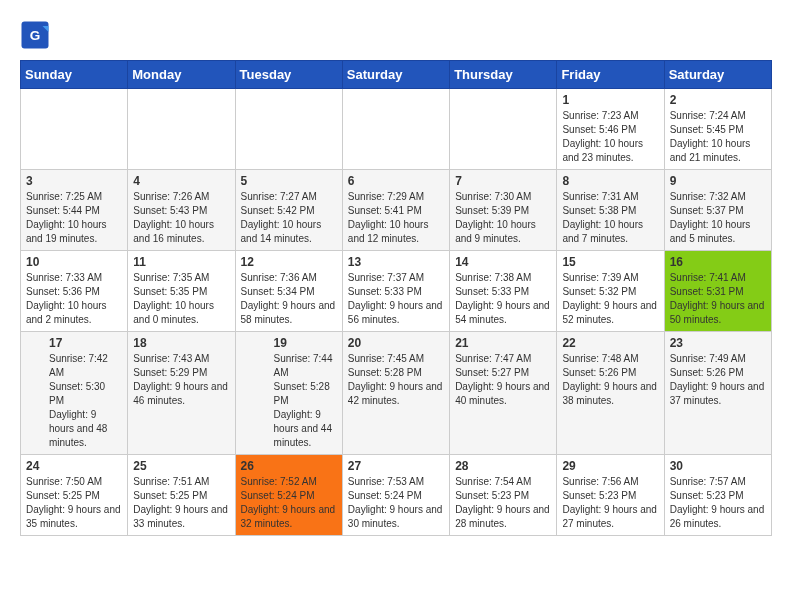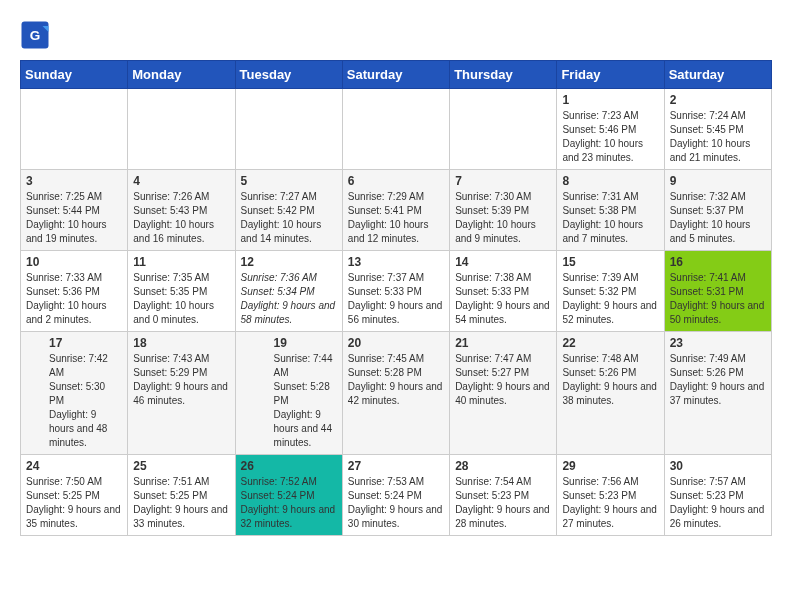--- a/index.html
+++ b/index.html
@@ -193,21 +193,21 @@
 Daylight: 10 hours and 2 minutes.</div>
         </td>
         <td style="background: rgb(255, 255, 255);">
           <span class="day-num">11</span>
           <div class="day-info" style="white-space: pre-line;">Sunrise: 7:35 AM
 Sunset: 5:35 PM
 Daylight: 10 hours and 0 minutes.</div>
         </td>
         <td style="background: rgb(255, 255, 255);">
           <span class="day-num">12</span>
-          <div class="day-info" style="white-space: pre-line; font-style: italic;">Sunrise: 7:36 AM
+          <div class="day-info" style="white-space: pre-line;">Sunrise: 7:36 AM
 Sunset: 5:34 PM
 Daylight: 9 hours and 58 minutes.</div>
         </td>
         <td style="background: rgb(255, 255, 255);">
           <span class="day-num">13</span>
           <div class="day-info" style="white-space: pre-line;">Sunrise: 7:37 AM
 Sunset: 5:33 PM
 Daylight: 9 hours and 56 minutes.</div>
         </td>
         <td style="background: rgb(255, 255, 255);">
@@ -279,21 +279,21 @@
           <div class="day-info" style="white-space: pre-line;">Sunrise: 7:50 AM
 Sunset: 5:25 PM
 Daylight: 9 hours and 35 minutes.</div>
         </td>
         <td style="background: rgb(255, 255, 255);">
           <span class="day-num">25</span>
           <div class="day-info" style="white-space: pre-line;">Sunrise: 7:51 AM
 Sunset: 5:25 PM
 Daylight: 9 hours and 33 minutes.</div>
         </td>
-        <td style="background: #14b8a6;">
+        <td style="background: #f97316;">
           <span class="day-num">26</span>
           <div class="day-info" style="white-space: pre-line;">Sunrise: 7:52 AM
 Sunset: 5:24 PM
 Daylight: 9 hours and 32 minutes.</div>
         </td>
         <td style="background: rgb(255, 255, 255);">
           <span class="day-num">27</span>
           <div class="day-info" style="white-space: pre-line;">Sunrise: 7:53 AM
 Sunset: 5:24 PM
 Daylight: 9 hours and 30 minutes.</div>

